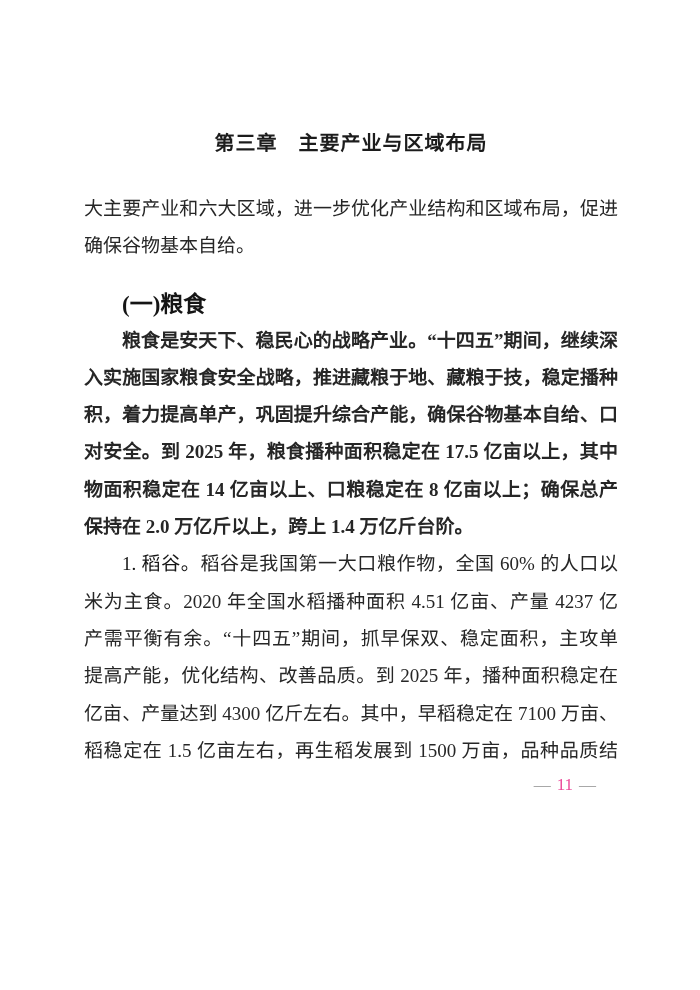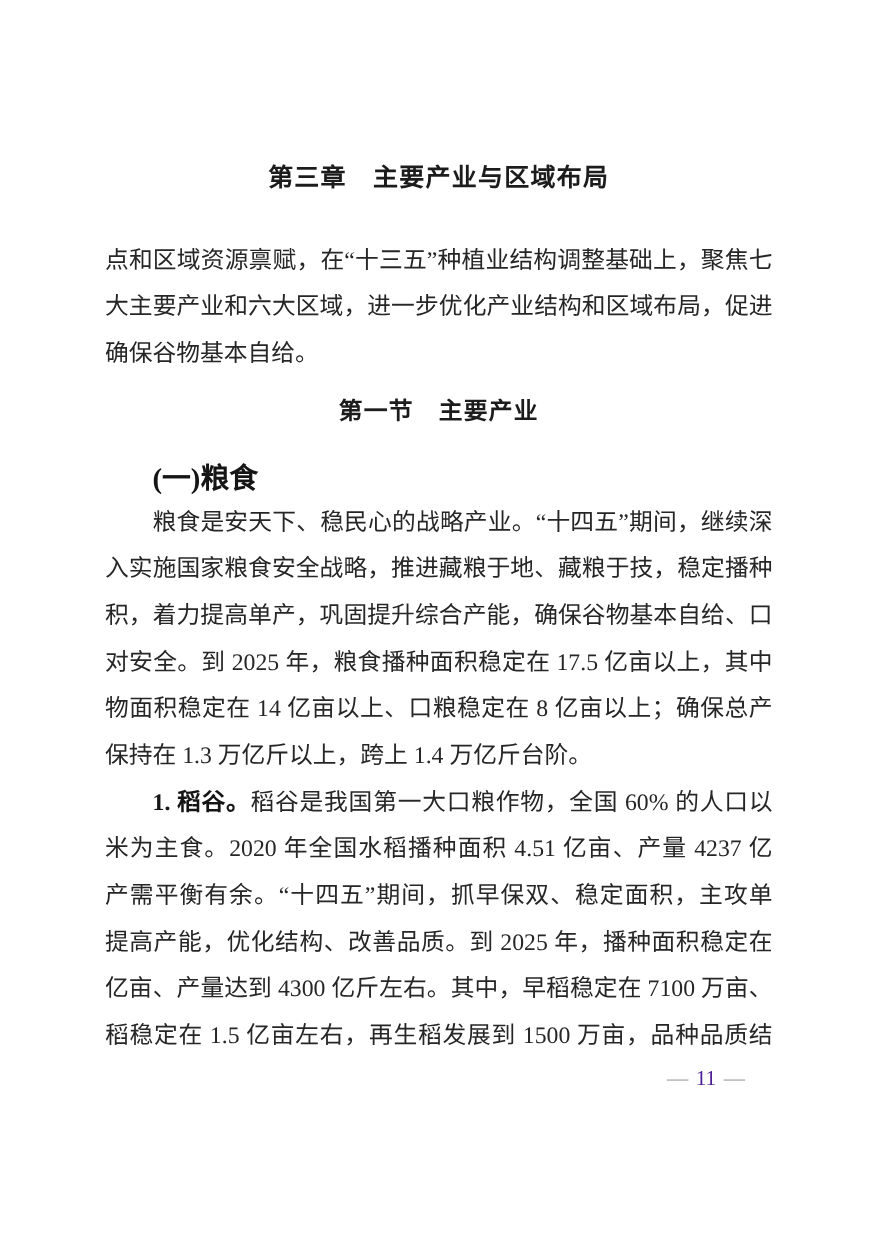--- a/index.html
+++ b/index.html
@@ -45,21 +45,21 @@
     text-align-last: justify;
     color: #262626;
   }
   
   .line { white-space: normal; overflow: hidden; }
 
   .line.indent { padding-left: 38px; }
   .line.last { text-align-last: left; }
 
   .bold-lead {
-    font-weight: 700;
+    font-weight: 400;
     color: #151515;
   }
 
   .section-title {
     margin-top: 14px;
     font-size: 19px;
     font-weight: 700;
     line-height: 27px;
     letter-spacing: 1px;
     text-align: center;
@@ -68,65 +68,63 @@
 
   .subsection-title {
     margin-top: 26px;
     padding-left: 38px;
     font-size: 23px;
     font-weight: 700;
     line-height: 28px;
     color: #151515;
   }
 
-  .para-grain { margin-top: 3px; }
+  .para-grain { margin-top: 3px; font-weight: bold; }
   .para-rice  { margin-top: 0; }
 
   .page-number {
     margin-top: 6px;
     padding-right: 16px;
     text-align: right;
     font-size: 17px;
     line-height: 20px;
     color: #2e2e2e;
   }
   .page-number .dash {
     color: #9a9a9a;
     font-weight: 400;
     padding: 0 6px;
   }
   .page-number .num {
-    color: #4c1d95;
+    color: #ec4899;
   }
 </style>
 </head>
 <body>
 
 <div class="page">
   <div class="content">
 
     <h1 class="chapter-title">第三章　主要产业与区域布局</h1>
 
     <div class="para para-intro">
-      <div class="line">点和区域资源禀赋，在“十三五”种植业结构调整基础上，聚焦七</div>
       <div class="line">大主要产业和六大区域，进一步优化产业结构和区域布局，促进种</div>
       <div class="line last">确保谷物基本自给。</div>
     </div>
 
-    <h2 class="section-title">第一节　主要产业</h2>
 
     <h3 class="subsection-title">(一)粮食</h3>
 
     <div class="para para-grain">
       <div class="line indent">粮食是安天下、稳民心的战略产业。“十四五”期间，继续深</div>
       <div class="line">入实施国家粮食安全战略，推进藏粮于地、藏粮于技，稳定播种面</div>
       <div class="line">积，着力提高单产，巩固提升综合产能，确保谷物基本自给、口粮绝</div>
       <div class="line">对安全。到 2025 年，粮食播种面积稳定在 17.5 亿亩以上，其中谷</div>
       <div class="line">物面积稳定在 14 亿亩以上、口粮稳定在 8 亿亩以上；确保总产量</div>
-      <div class="line last">保持在 1.3 万亿斤以上，跨上 1.4 万亿斤台阶。</div>
+      <div class="line last">保持在 2.0 万亿斤以上，跨上 1.4 万亿斤台阶。</div>
     </div>
 
     <div class="para para-rice">
       <div class="line indent"><span class="bold-lead">1. 稻谷。</span><span>稻谷是我国第一大口粮作物，全国 60% 的人口以稻</span></div>
       <div class="line">米为主食。2020 年全国水稻播种面积 4.51 亿亩、产量 4237 亿斤，</div>
       <div class="line">产需平衡有余。“十四五”期间，抓早保双、稳定面积，主攻单产、</div>
       <div class="line">提高产能，优化结构、改善品质。到 2025 年，播种面积稳定在 4.5</div>
       <div class="line">亿亩、产量达到 4300 亿斤左右。其中，早稻稳定在 7100 万亩、双季</div>
       <div class="line">稻稳定在 1.5 亿亩左右，再生稻发展到 1500 万亩，品种品质结构</div>
     </div>

